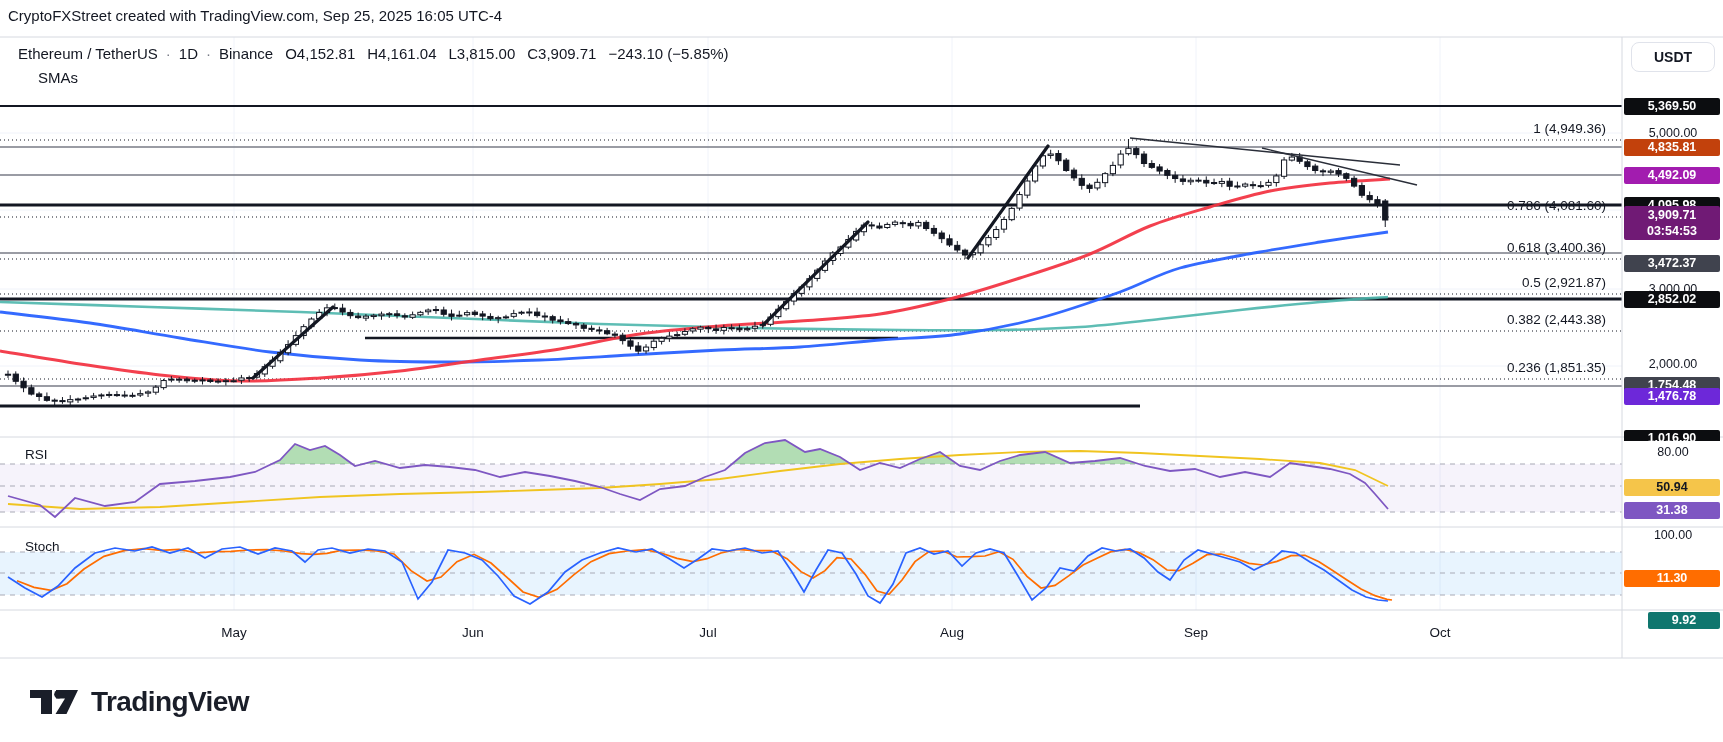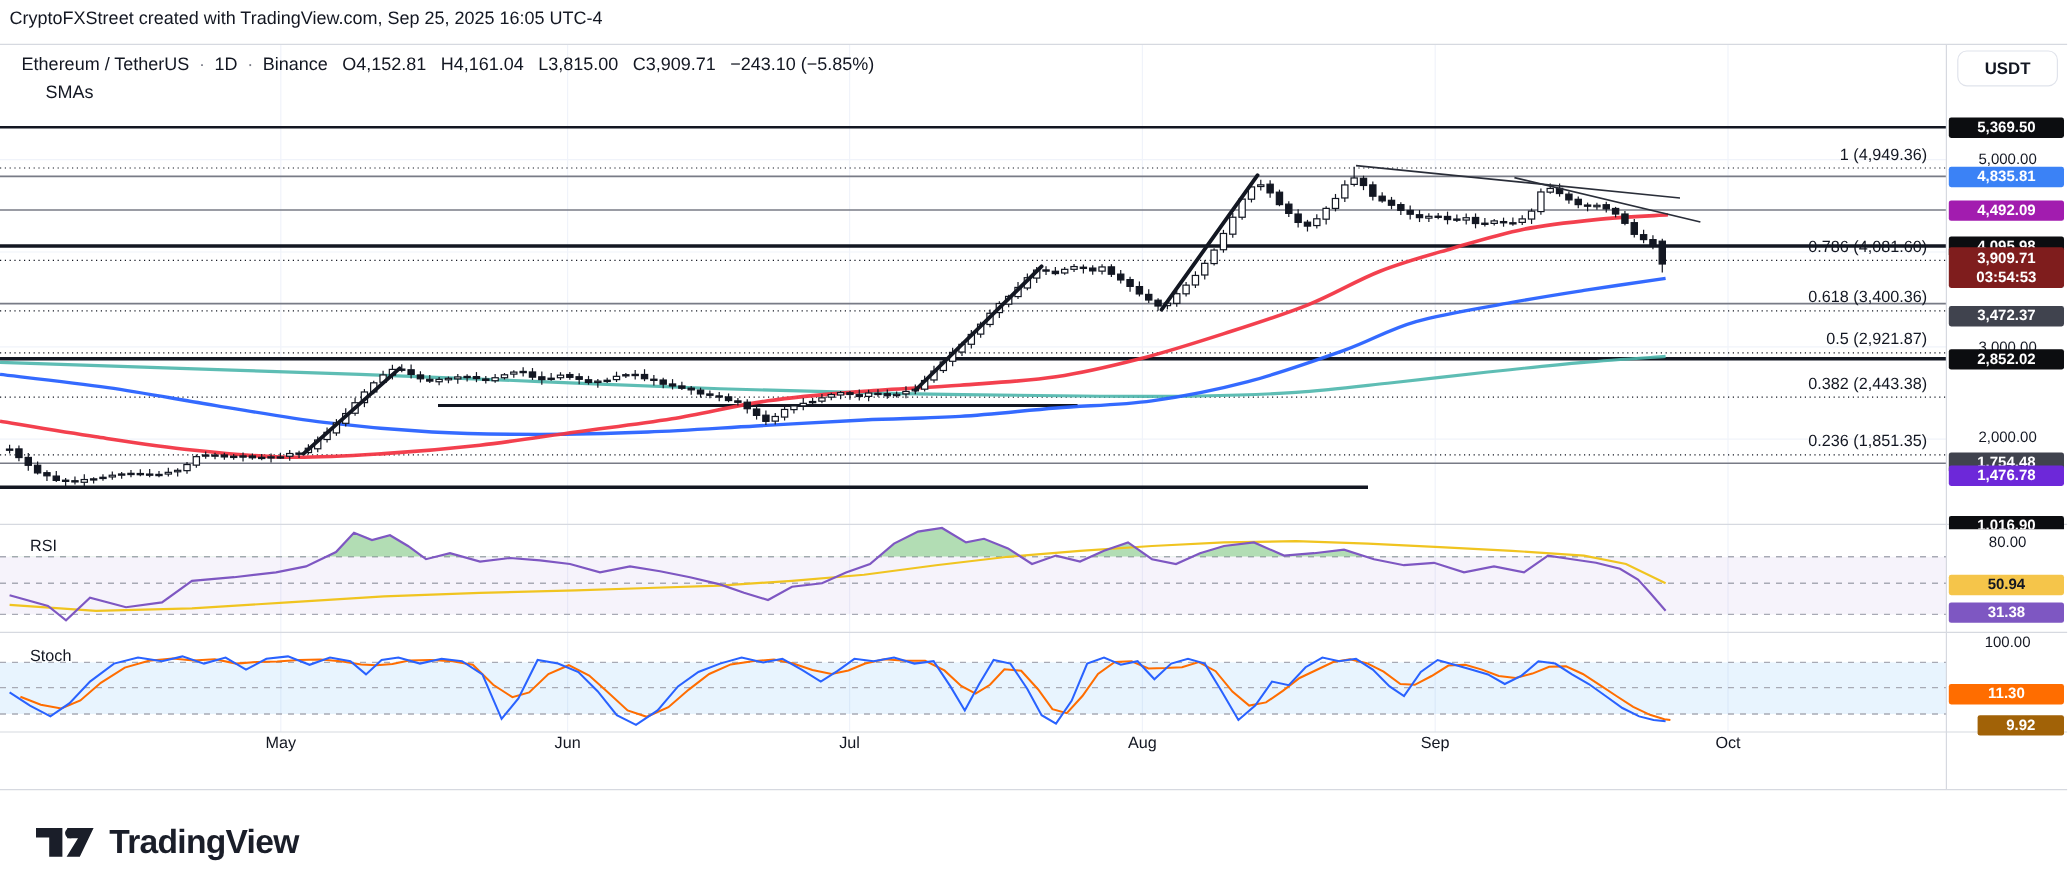--- a/index.html
+++ b/index.html
@@ -17,21 +17,21 @@
   .fib-wrap{position:absolute;left:0;top:37px;width:1622px;height:392px;overflow:hidden;pointer-events:none;z-index:4;}
   .fib-label{position:absolute;right:16px;font-size:13.5px;color:#131722;white-space:nowrap;}
   .axis-col{position:absolute;left:1623px;top:0;width:100px;height:742px;z-index:4;}
   .tick{position:absolute;left:2px;right:2px;height:17px;line-height:17px;font-size:12.5px;
         text-align:center;color:#131722;z-index:1;white-space:nowrap;}
   .plabel{position:absolute;left:1px;right:3px;height:17px;line-height:17px;font-size:12.5px;font-weight:bold;
           text-align:center;border-radius:2px;color:#fff;z-index:2;white-space:nowrap;}
   .lastp{position:absolute;left:1px;right:3px;height:33px;font-size:12.5px;font-weight:bold;text-align:center;
          border-radius:2px;color:#fff;z-index:3;line-height:16px;padding-top:1px;}
   .time-row{position:absolute;left:0;top:610px;width:1622px;height:48px;z-index:4;}
-  .month{position:absolute;top:1px;transform:translateX(-50%);font-size:13.5px;color:#131722;}
+  .month{position:absolute;top:15px;transform:translateX(-50%);font-size:13.5px;color:#131722;}
   .pane-title{position:absolute;left:25px;font-size:13.5px;color:#131722;z-index:5;}
   .footer{position:absolute;left:0;top:660px;width:100%;height:82px;background:#fff;text-align:right;}
   .logo{position:absolute;left:28px;top:24px;display:flex;align-items:center;gap:11px;cursor:pointer;text-decoration:none;}
   .logo-text{font-size:28px;font-weight:bold;letter-spacing:-0.6px;color:#1a1e29;}
 </style>
 </head>
 <body>
 
 <div class="stage">
 
@@ -476,38 +476,38 @@
       <div class="fib-label" style="top: 238px;">0.5 (2,921.87)</div>
       <div class="fib-label" style="top: 275px;">0.382 (2,443.38)</div>
       <div class="fib-label" style="top: 323px;">0.236 (1,851.35)</div>
       <div class="fib-label" style="top: 392px;">0 (894.38)</div>
     </div>
   <div class="axis-col" id="axis-col">
       <div class="tick" style="top: 125px;">5,000.00</div>
       <div class="tick" style="top: 281px;">3,000.00</div>
       <div class="tick" style="top: 356px;">2,000.00</div>
       <div class="plabel" style="top: 98px; background: rgb(12, 13, 16);">5,369.50</div>
-      <div class="plabel" style="top: 139px; background: #3b82f6;">4,835.81</div>
+      <div class="plabel" style="top: 139px; background: #c2410c;">4,835.81</div>
       <div class="plabel" style="top: 167px; background: #a21caf;">4,492.09</div>
       <div class="plabel" style="top: 197px; background: rgb(12, 13, 16);">4,095.98</div>
       <div class="plabel" style="top: 255px; background: rgb(64, 67, 78);">3,472.37</div>
       <div class="plabel" style="top: 291px; background: rgb(12, 13, 16);">2,852.02</div>
       <div class="plabel" style="top: 377px; background: rgb(64, 67, 78);">1,754.48</div>
       <div class="plabel" style="top: 388px; background: #6d28d9;">1,476.78</div>
       <div class="plabel" style="top: 430px; background: rgb(12, 13, 16); clip-path: inset(0px 0px 6px);">1,016.90</div>
-      <div class="lastp" style="top: 206px; background: #7f1d1d;">
+      <div class="lastp" style="top: 206px; background: #701a75;">
         <div>3,909.71</div>
         <div>03:54:53</div>
       </div>
       <div class="tick" style="top: 444px;">80.00</div>
       <div class="plabel" style="top: 479px; background: rgb(245, 197, 74); color: rgb(19, 23, 34);">50.94</div>
       <div class="plabel" style="top: 502px; background: rgb(126, 87, 194); color: rgb(255, 255, 255);">31.38</div>
       <div class="tick" style="top: 527px;">100.00</div>
       <div class="plabel" style="top: 570px; background: rgb(255, 109, 0); color: rgb(255, 255, 255);">11.30</div>
-      <div class="plabel" style="top: 596px; background: #a16207; color: rgb(255, 255, 255); margin-left: 24px;">9.92</div>
+      <div class="plabel" style="top: 612px; background: #0f766e; color: rgb(255, 255, 255); margin-left: 24px;">9.92</div>
     </div>
   <div class="time-row" id="time-row">
       <div class="month" style="left: 234px;">May</div>
       <div class="month" style="left: 473px;">Jun</div>
       <div class="month" style="left: 708px;">Jul</div>
       <div class="month" style="left: 952px;">Aug</div>
       <div class="month" style="left: 1196px;">Sep</div>
       <div class="month" style="left: 1440px;">Oct</div>
     </div>
 

